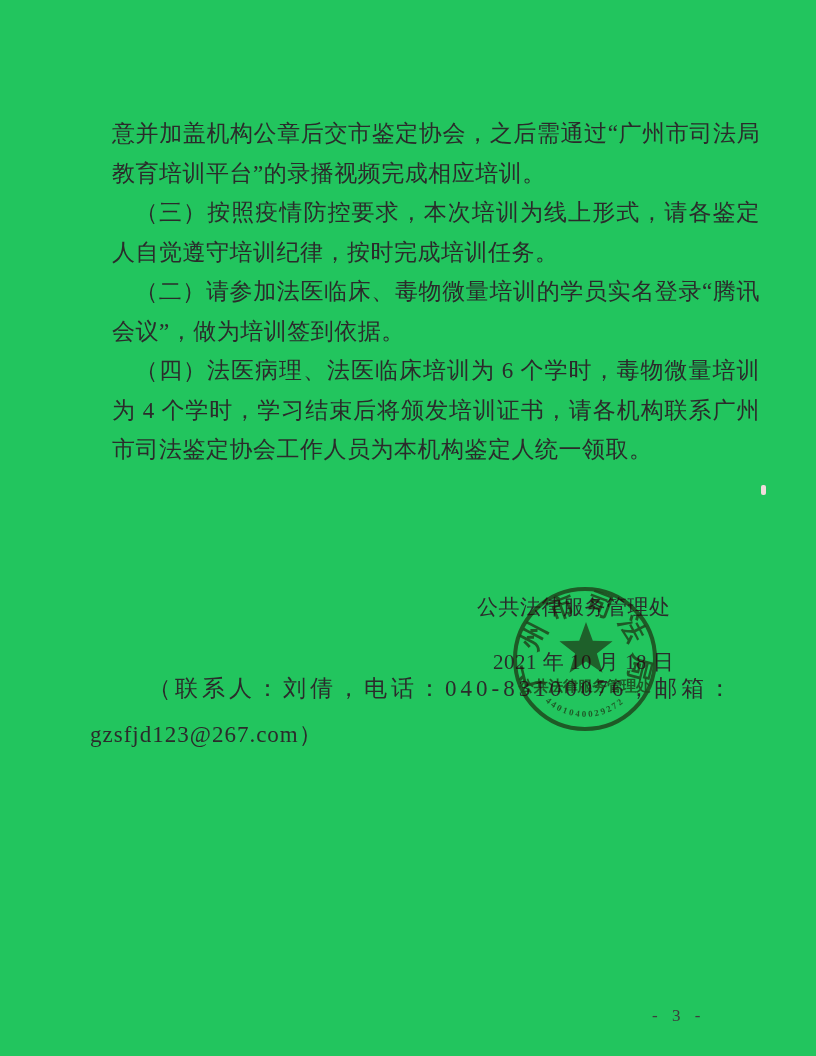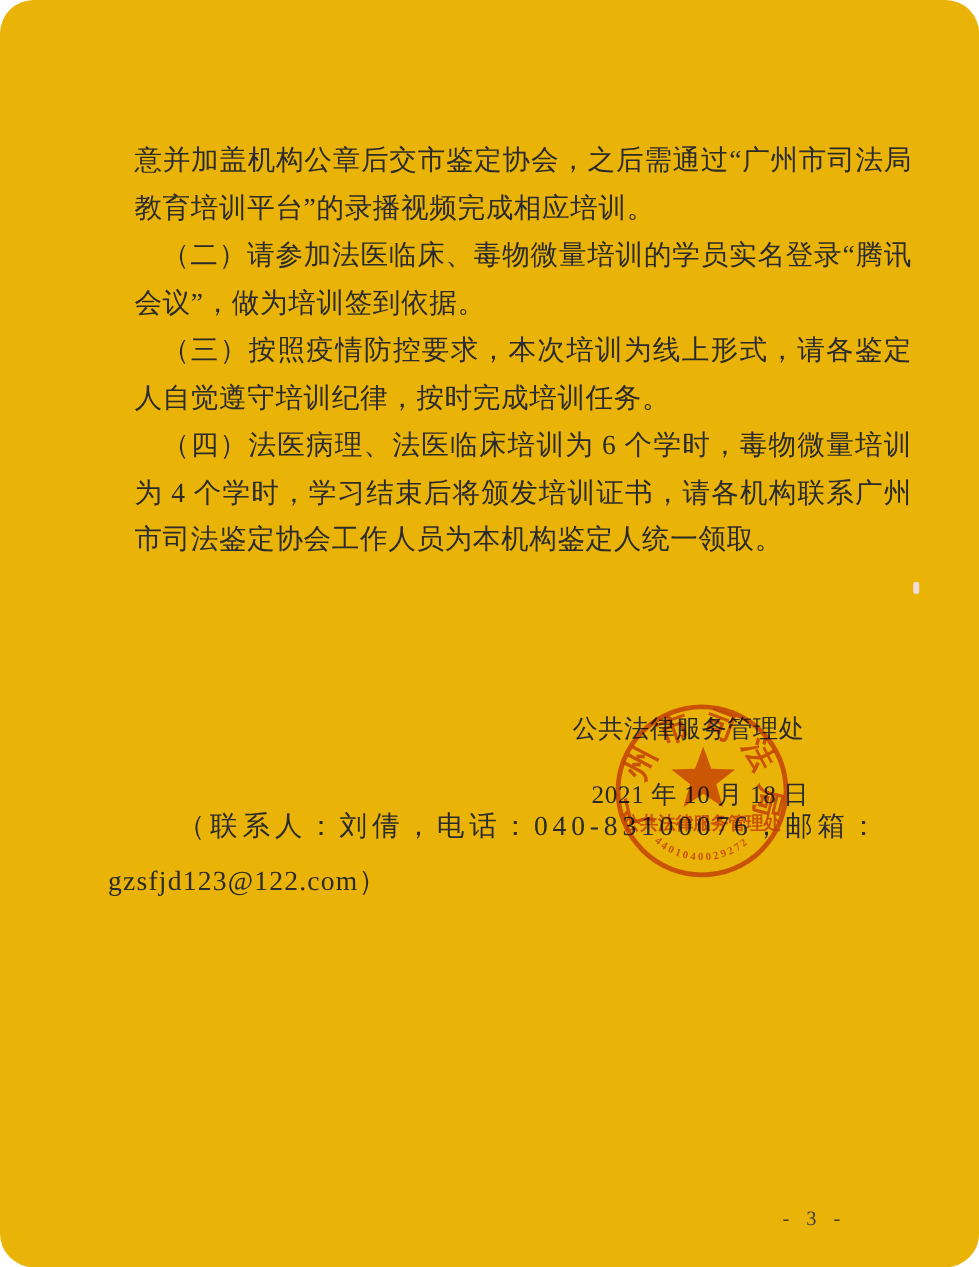--- a/index.html
+++ b/index.html
@@ -1,24 +1,23 @@
 <!DOCTYPE html>
 <html><head>
 <meta charset="utf-8">
 <style>
   html, body { margin: 0; padding: 0; background: #ffffff; }
   .page {
     position: relative;
     width: 816px;
     height: 1056px;
-    background: #eab308;
+    background: #22c55e;
     overflow: hidden;
     font-family: "Liberation Serif", "DejaVu Serif", serif;
     color: #262626;
-    border-radius: 28px;
   }
   
   .body-text {
     position: absolute;
     left: 112px;
     top: 114px;
     width: 648px;
     font-size: 23px;
     line-height: 39.5px;
     letter-spacing: 0.5px;
@@ -106,30 +105,30 @@
     border-radius: 2px;
   }
 </style>
 </head>
 <body>
 
 <div class="page">
 
   <main class="body-text">
     <p>意并加盖机构公章后交市鉴定协会，之后需通过“广州市司法局教育培训平台”的录播视频完成相应培训。</p>
+    <p class="indent">（三）按照疫情防控要求，本次培训为线上形式，请各鉴定人自觉遵守培训纪律，按时完成培训任务。</p>
     <p class="indent">（二）请参加法医临床、毒物微量培训的学员实名登录“腾讯会议”，做为培训签到依据。</p>
-    <p class="indent">（三）按照疫情防控要求，本次培训为线上形式，请各鉴定人自觉遵守培训纪律，按时完成培训任务。</p>
     <p class="indent">（四）法医病理、法医临床培训为 6 个学时，毒物微量培训为 4 个学时，学习结束后将颁发培训证书，请各机构联系广州市司法鉴定协会工作人员为本机构鉴定人统一领取。</p>
   </main>
 
   <div class="sig-dept">公共法律服务管理处</div>
   <div class="sig-date">2021 年 10 月 18 日</div>
 
   <div class="contact-line1">（联系人：刘倩，电话：040-83100076，邮箱：</div>
-  <div class="contact-line2">gzsfjd123@122.com）</div>
+  <div class="contact-line2">gzsfjd123@267.com）</div>
 
   <svg class="seal" viewBox="503 576 168 168" xmlns="http://www.w3.org/2000/svg">
     <defs>
       <path id="seal-arc-top" d="M 540.8 674.1 A 47 47 0 1 1 629.2 674.1" fill="none"></path>
       <path id="seal-arc-bottom" d="M 537.9 693.5 A 59 59 0 0 0 632.1 693.5" fill="none"></path>
     </defs>
     <circle cx="585" cy="659" r="70" fill="none" stroke="#cf4433" stroke-width="4" opacity="0.85"></circle>
     <text font-size="26" fill="#cf4433" letter-spacing="8" opacity="0.85" text-anchor="middle">
       <textPath href="#seal-arc-top" startOffset="50%">广州市司法局</textPath>
     </text>

